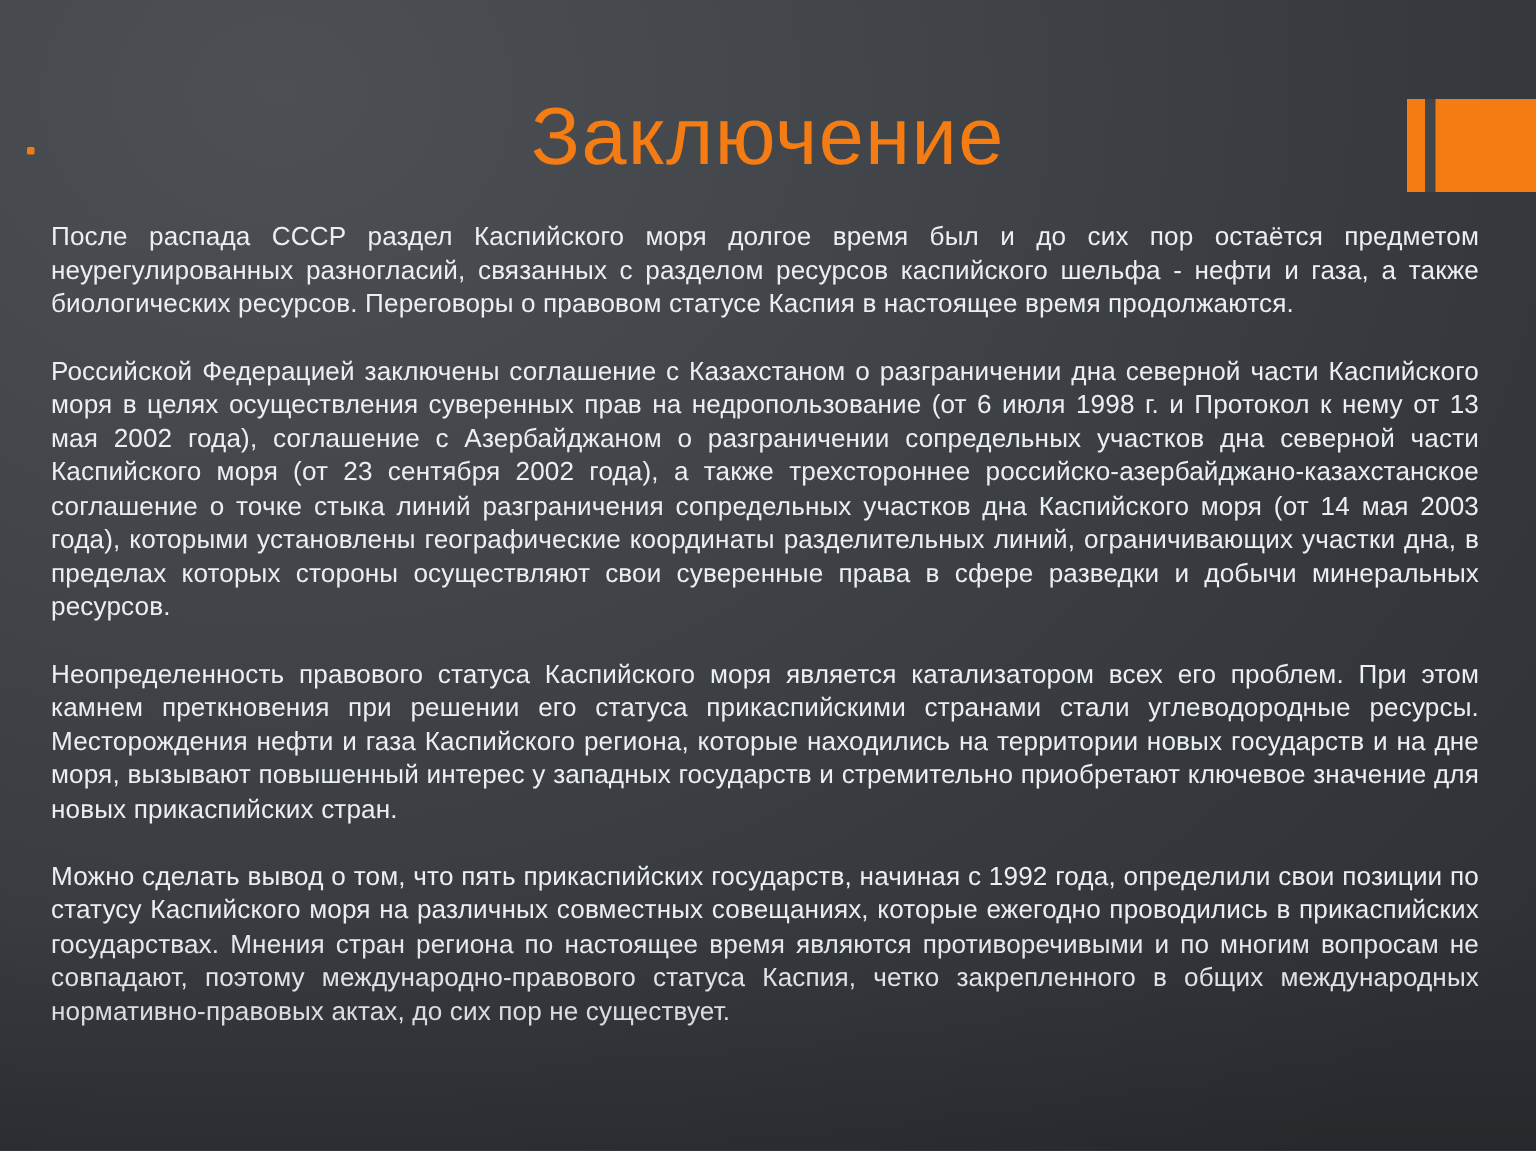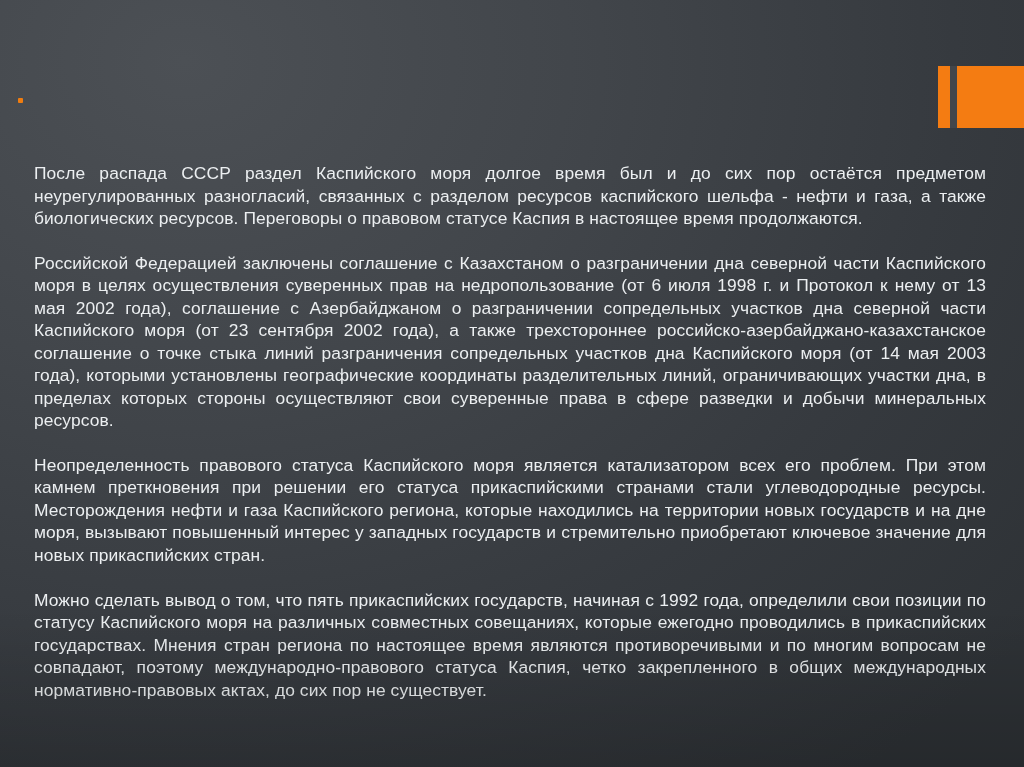--- a/index.html
+++ b/index.html
@@ -77,39 +77,40 @@
   }
 
   
   .content {
     position: absolute;
     left: 34px;
     top: 146px;
     width: 952px;
   }
   .content p {
-    margin: 16px 0 22px 0;
+    margin: 0 0 22px 0;
     color: #eceff1;
     font-size: 17.4px;
     line-height: 1.295;
     text-align: justify;
     text-justify: inter-word;
     letter-spacing: 0.1px;
   }
   .content p:last-child {
     margin-bottom: 0;
   }
 </style>
 </head>
 <body>
 
 <div class="slide">
 
   <div class="corner-dot"></div>
 
+  <h1 class="title">Заключение</h1>
 
   <div class="top-right-mark">
     <div class="bar-gap"></div>
   </div>
 
   <div class="content">
     <p>После распада СССР раздел Каспийского моря долгое время был и до сих пор остаётся предметом неурегулированных разногласий, связанных с разделом ресурсов каспийского шельфа - нефти и газа, а также биологических ресурсов. Переговоры о правовом статусе Каспия в настоящее время продолжаются.</p>
     <p>Российской Федерацией заключены соглашение с Казахстаном о разграничении дна северной части Каспийского моря в целях осуществления суверенных прав на недропользование (от 6 июля 1998 г. и Протокол к нему от 13 мая 2002 года), соглашение с Азербайджаном о разграничении сопредельных участков дна северной части Каспийского моря (от 23 сентября 2002 года), а также трехстороннее российско-азербайджано-казахстанское соглашение о точке стыка линий разграничения сопредельных участков дна Каспийского моря (от 14 мая 2003 года), которыми установлены географические координаты разделительных линий, ограничивающих участки дна, в пределах которых стороны осуществляют свои суверенные права в сфере разведки и добычи минеральных ресурсов.</p>
     <p>Неопределенность правового статуса Каспийского моря является катализатором всех его проблем. При этом камнем преткновения при решении его статуса прикаспийскими странами стали углеводородные ресурсы. Месторождения нефти и газа Каспийского региона, которые находились на территории новых государств и на дне моря, вызывают повышенный интерес у западных государств и стремительно приобретают ключевое значение для новых прикаспийских стран.</p>
     <p>Можно сделать вывод о том, что пять прикаспийских государств, начиная с 1992 года, определили свои позиции по статусу Каспийского моря на различных совместных совещаниях, которые ежегодно проводились в прикаспийских государствах. Мнения стран региона по настоящее время являются противоречивыми и по многим вопросам не совпадают, поэтому международно-правового статуса Каспия, четко закрепленного в общих международных нормативно-правовых актах, до сих пор не существует.</p>

